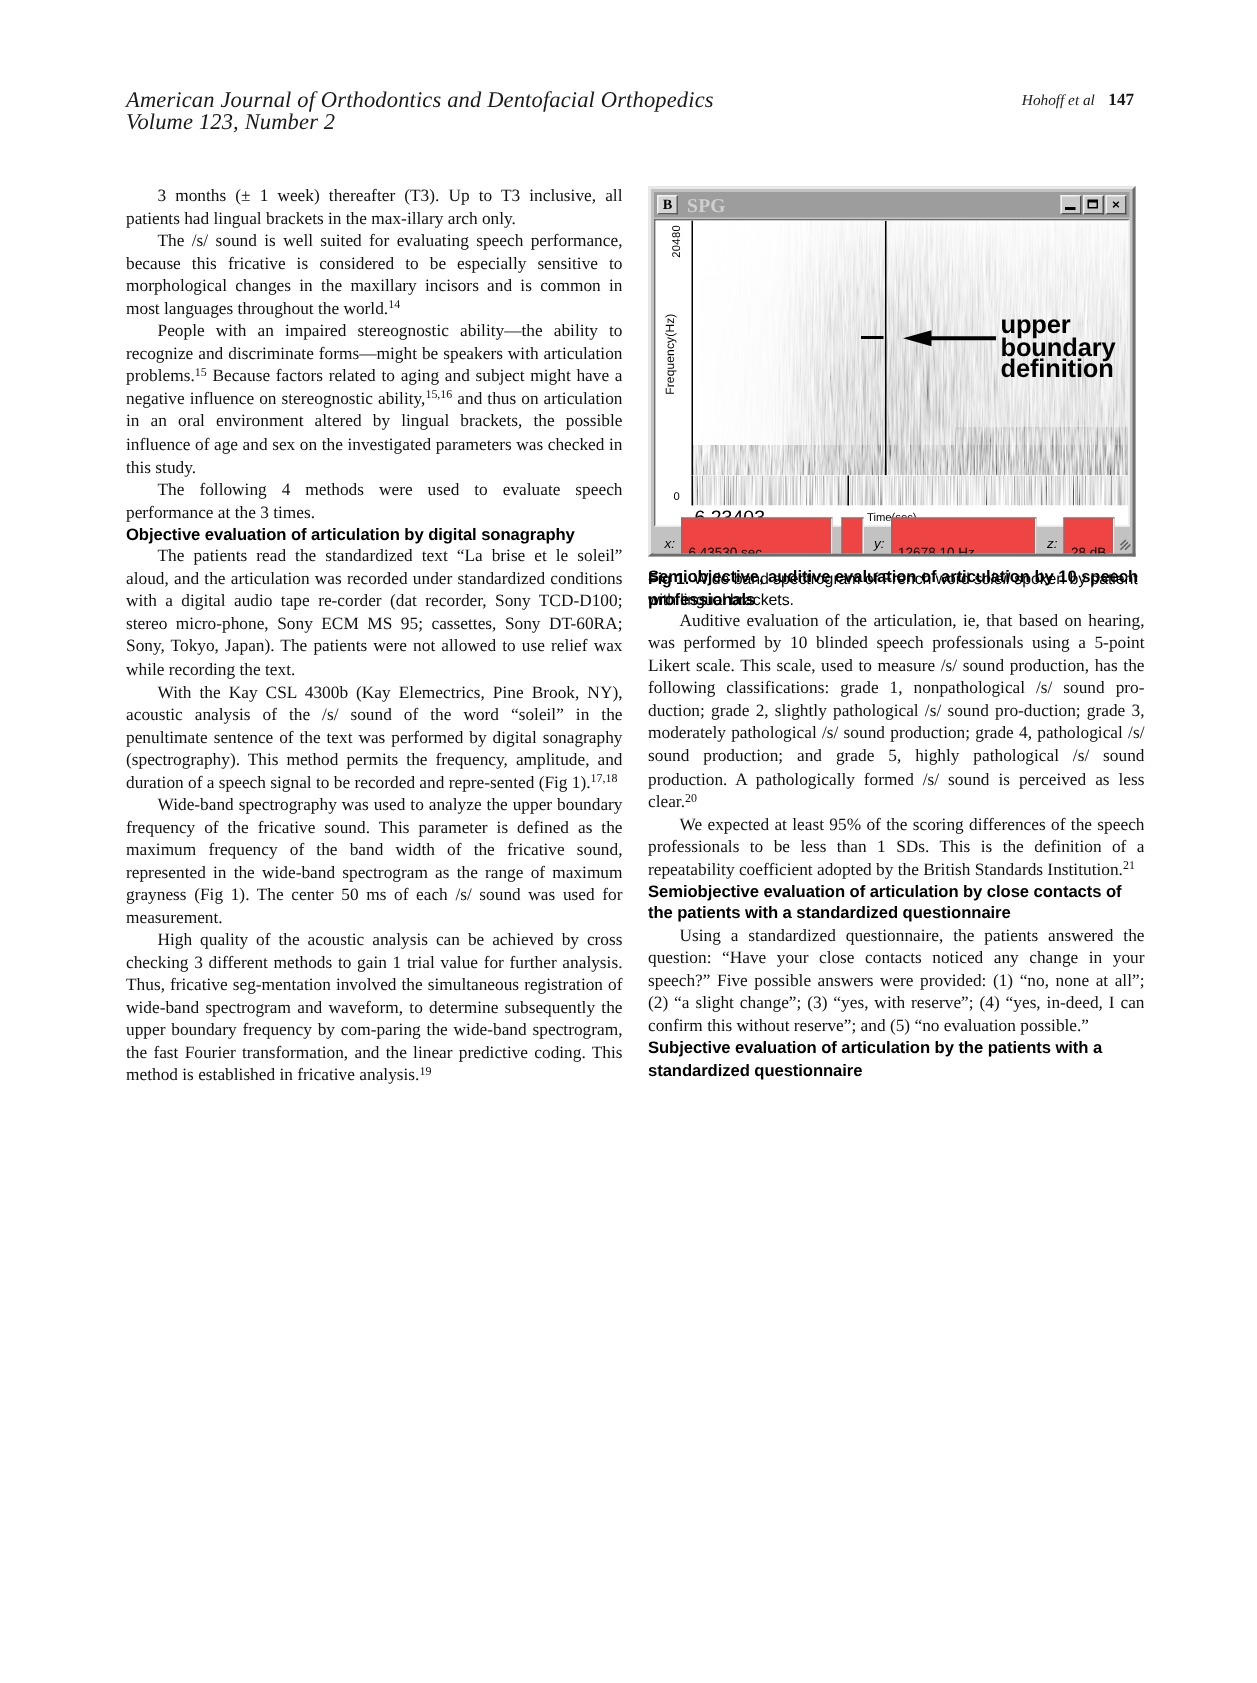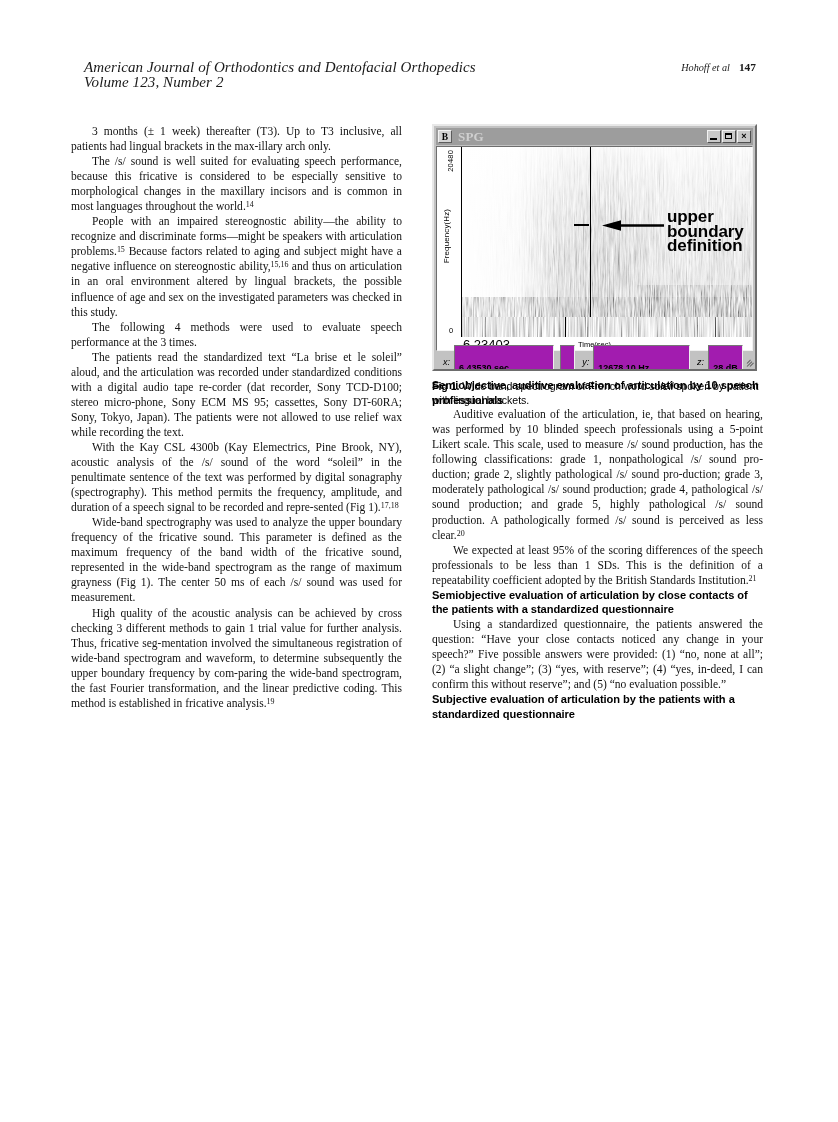--- a/index.html
+++ b/index.html
@@ -62,21 +62,21 @@
   
   .col {
     position: absolute;
     top: 124px;
     width: 331px;
     font-size: 11.55px;
     line-height: 15.05px;
     text-align: justify;
     color: #111111;
   }
-  .col-left  { left: 71px; }
+  .col-left  { left: 84px; }
   .col-right { left: 432px; top: 378px; width: 331px; }
 
   p.body-p {
     margin: 0;
     text-indent: 21px;
     text-align: justify;
     -webkit-hyphens: none;
     hyphens: none;
   }
 
@@ -345,33 +345,32 @@
   }
   .stat-key {
     font-family: "Liberation Sans", sans-serif;
     font-size: 9px;
     font-style: italic;
     color: #000;
     padding: 0 4px 0 7px;
   }
   .stat-field {
     height: 14px;
-    background: #a21caf;
+    background: #ef4444;
     border-top: 1px solid #767676;
     border-left: 1px solid #767676;
     border-right: 1px solid #efefef;
     border-bottom: 1px solid #efefef;
     font-family: "Liberation Sans", sans-serif;
     font-size: 9px;
     color: #000;
     line-height: 13px;
     padding: 16px 4px;
     box-sizing: border-box;
     white-space: nowrap;
-    font-weight: bold;
   }
   .stat-field.x-field { width: 118px; }
   .stat-field.pad-field { width: 16px; margin-left: 6px; }
   .stat-field.y-field { width: 114px; }
   .stat-field.z-field { width: 36px; }
   .grip {
     width: 10px; height: 10px;
     margin-left: 2px;
     position: relative;
   }
@@ -415,20 +414,21 @@
   <div class="col col-left">
 
     <p class="body-p"><span>3 months (± 1 week) thereafter (T3). Up to T3 inclusive, all patients had lingual brackets in the max-illary arch only.</span></p>
 
     <p class="body-p gap-para"><span>The /s/ sound is well suited for evaluating speech performance, because this fricative is considered to be especially sensitive to morphological changes in the maxillary incisors and is common in most languages throughout the world.</span><sup>14</sup></p>
 
     <p class="body-p gap-para"><span>People with an impaired stereognostic ability—the ability to recognize and discriminate forms—might be speakers with articulation problems.</span><sup>15</sup><span> Because factors related to aging and subject might have a negative influence on stereognostic ability,</span><sup>15,16</sup><span> and thus on articulation in an oral environment altered by lingual brackets, the possible influence of age and sex on the investigated parameters was checked in this study.</span></p>
 
     <p class="body-p gap-para"><span>The following 4 methods were used to evaluate speech performance at the 3 times.</span></p>
 
+    <h3 class="subhead gap-before-head">Objective evaluation of articulation by digital sonagraphy</h3>
 
     <p class="body-p gap-after-head"><span>The patients read the standardized text “La brise et le soleil” aloud, and the articulation was recorded under standardized conditions with a digital audio tape re-corder (dat recorder, Sony TCD-D100; stereo micro-phone, Sony ECM MS 95; cassettes, Sony DT-60RA; Sony, Tokyo, Japan). The patients were not allowed to use relief wax while recording the text.</span></p>
 
     <p class="body-p gap-para"><span>With the Kay CSL 4300b (Kay Elemectrics, Pine Brook, NY), acoustic analysis of the /s/ sound of the word “soleil” in the penultimate sentence of the text was performed by digital sonagraphy (spectrography). This method permits the frequency, amplitude, and duration of a speech signal to be recorded and repre-sented (Fig 1).</span><sup>17,18</sup></p>
 
     <p class="body-p gap-para"><span>Wide-band spectrography was used to analyze the upper boundary frequency of the fricative sound. This parameter is defined as the maximum frequency of the band width of the fricative sound, represented in the wide-band spectrogram as the range of maximum grayness (Fig 1). The center 50 ms of each /s/ sound was used for measurement.</span></p>
 
     <p class="body-p gap-para"><span>High quality of the acoustic analysis can be achieved by cross checking 3 different methods to gain 1 trial value for further analysis. Thus, fricative seg-mentation involved the simultaneous registration of wide-band spectrogram and waveform, to determine subsequently the upper boundary frequency by com-paring the wide-band spectrogram, the fast Fourier transformation, and the linear predictive coding. This method is established in fricative analysis.</span><sup>19</sup></p>
 
   </div>

